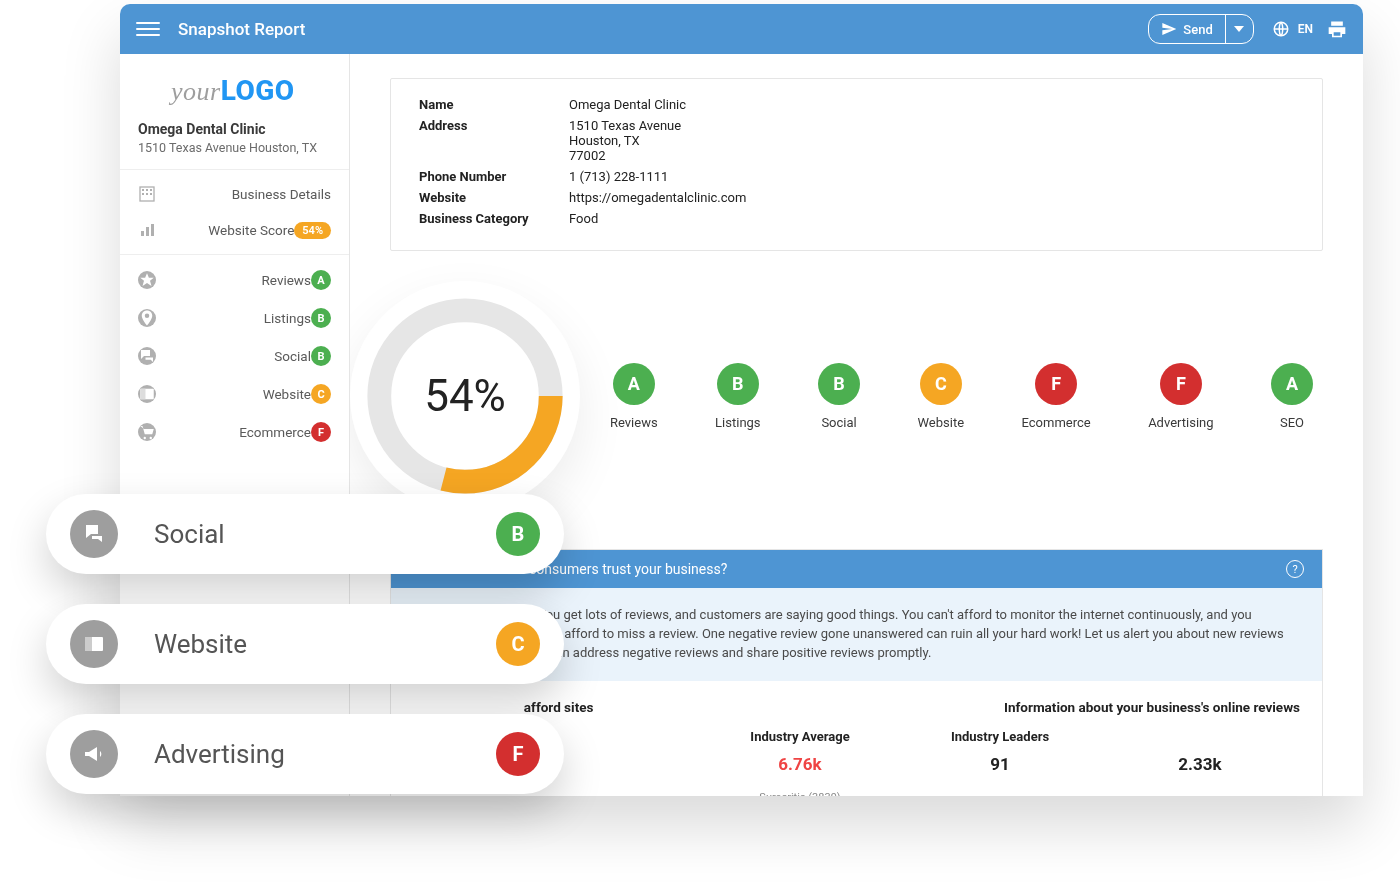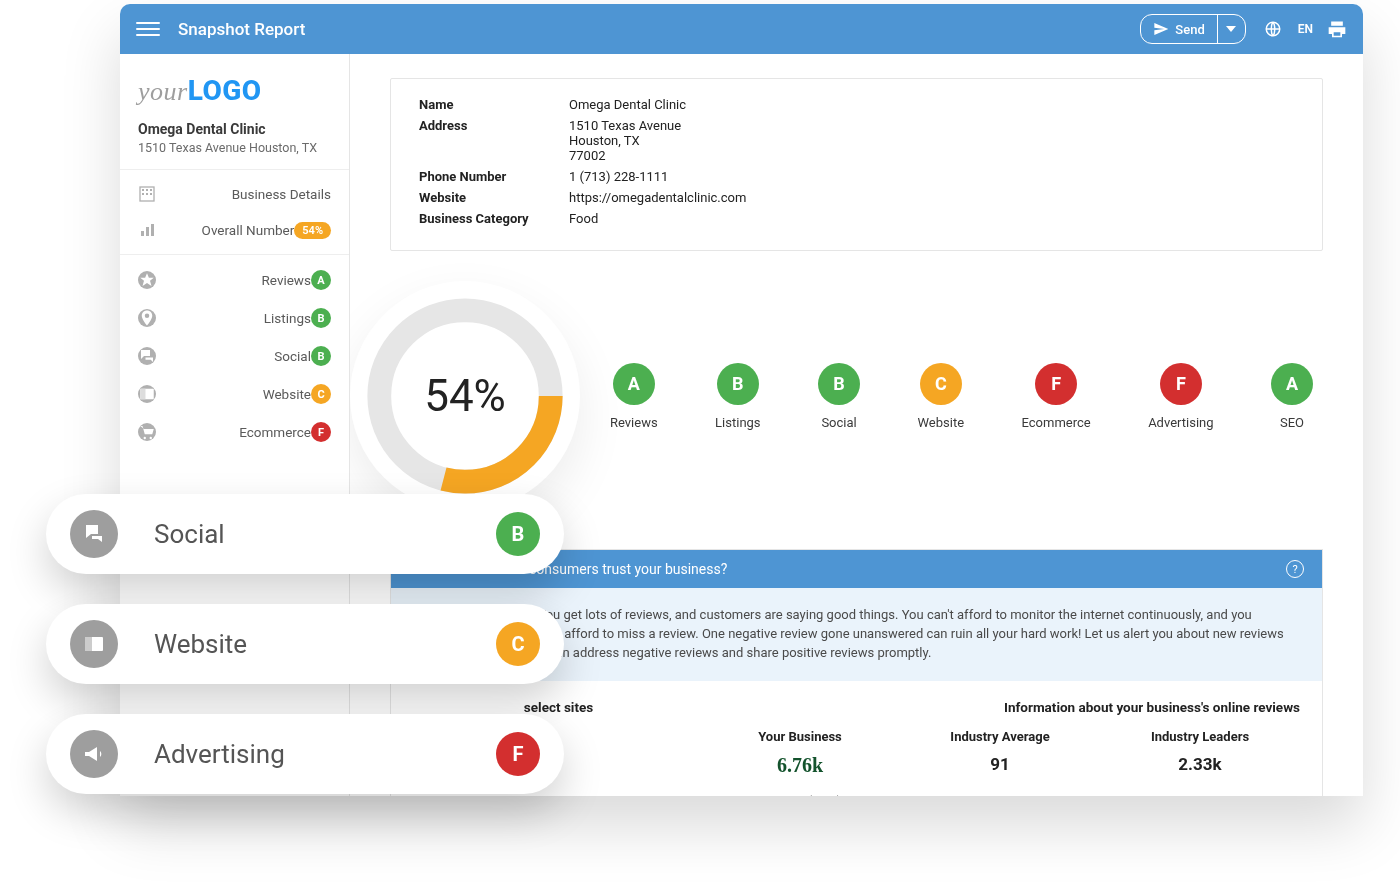--- a/index.html
+++ b/index.html
@@ -8,28 +8,28 @@
   
   .app { position: absolute; left: 120px; top: 4px; width: 1243px; height: 792px; background: #fff; border-radius: 10px 10px 0 0; box-shadow: 0 30px 60px rgba(0,0,0,0.15); overflow: hidden; }
   .header { height: 50px; background: #4e95d3; color: #fff; display: flex; align-items: center; padding: 0 16px; }
   .hamburger { width: 24px; height: 24px; display:flex; flex-direction:column; justify-content:center; gap:4px; cursor:pointer; }
   .hamburger span { display:block; height:2px; background:#fff; border-radius:1px; }
   .header-title { margin-left: 18px; font-size: 17px; font-weight: 500; }
   .header-spacer { flex: 1; }
   .send-group { display:flex; align-items:center; border:1.5px solid #fff; border-radius:12px; height:30px; overflow:hidden; }
   .send-btn { display:flex; align-items:center; gap:6px; padding: 0 12px; height:100%; font-size:13px; font-weight:500; cursor:pointer; }
   .send-caret { border-left:1.5px solid #fff; width:28px; height:100%; display:flex; align-items:center; justify-content:center; cursor:pointer;}
-  .globe-lang { display:flex; align-items:center; gap:16px; margin-left:18px; font-size:12px; font-weight:600; cursor:pointer;}
+  .globe-lang { display:flex; align-items:center; gap:8px; margin-left:18px; font-size:12px; font-weight:600; cursor:pointer;}
   .print-btn { margin-left:14px; cursor:pointer; }
 
   .body { display:flex; height: calc(100% - 50px); }
 
   
   .sidebar { width: 230px; border-right:1px solid #e5e5e5; background:#fff; display:flex; flex-direction:column; }
-  .logo-box { padding: 20px 18px 14px; }
+  .logo-box { padding: 20px 18px 14px; margin-left: 33px; }
   .logo-your { font-family: Georgia, 'Times New Roman', serif; font-style: italic; color:#9e9e9e; font-size:26px; letter-spacing:0.5px;}
   .logo-logo { font-weight:800; color:#2196f3; font-size:28px; letter-spacing:0.5px;}
   .biz-block { padding: 0 18px 14px; border-bottom:1px solid #eee;}
   .biz-name { font-size:14px; font-weight:700; color:#3a3a3a; }
   .biz-addr { font-size:12.5px; color:#6b6b6b; margin-top:3px; }
   .nav-section { padding: 6px 0; border-bottom:1px solid #eee;}
   .nav-section:last-of-type { border-bottom:none; }
   .nav-item { display:flex; align-items:center; padding: 9px 18px; font-size:13.5px; color:#5a5a5a; cursor:pointer;text-align:right; }
   .nav-item .nav-icon { width:18px; height:18px; margin-right:14px; color:#b0b0b0; display:flex; align-items:center; justify-content:center;}
   .nav-item .nav-label { flex:1; }
@@ -56,21 +56,21 @@
   .cat-label { font-size:13px; color:#3a3a3a;}
 
   .section-card { margin-top:38px; border:1px solid #e5e5e5;}
   .section-head { background:#4e95d3; color:#fff; padding:10px 18px; display:flex; align-items:center; font-size:14px;}
   .section-head .q { margin-left:auto; width:18px;height:18px;border:1.5px solid #fff;border-radius:50%;display:flex;align-items:center;justify-content:center;font-size:11px;cursor:pointer;}
   .section-sub { background:#eaf3fb; padding:18px 22px; display:flex; gap:20px; font-size:13px; color:#4a4a4a; line-height:1.45;}
   .section-body { padding:18px 22px;}
   .split-titles { display:flex; justify-content:space-between; font-size:13.5px; font-weight:700; color:#222; margin-bottom:14px;}
   .metrics-row { display:grid; grid-template-columns: 1fr 200px 200px 200px; align-items:start; text-align:center;}
   .metrics-row .mh{font-size:13px;font-weight:700;color:#222;padding-bottom:10px;}
-  .metrics-row .mv-main{font-size:20px;font-weight:700;color:#14532d;font-family:Liberation Serif, serif;}
+  .metrics-row .mv-main{font-size:17px;font-weight:700;color:#ef4444;}
   .metrics-row .mv{font-size:17px;font-weight:700;color:#222;}
   .metrics-row .sub{font-size:11px;color:#8a8a8a;line-height:1.4;margin-top:16px;}
 
   
   .float-stack { position:absolute; left:46px; top:494px; display:flex; flex-direction:column; gap:30px; z-index:5;}
   .float-card { width:518px; height:80px; background:#fff; border-radius:40px; box-shadow:0 18px 40px rgba(0,0,0,0.18); display:flex; align-items:center; padding:0 24px; }
   .float-icon { width:48px;height:48px;border-radius:50%;background:#9e9e9e;display:flex;align-items:center;justify-content:center;color:#fff;margin-right:36px;}
   .float-label { font-size:26px; color:#555; flex:1;}
   .float-grade { width:44px;height:44px;border-radius:50%;color:#fff;font-size:20px;font-weight:700;display:flex;align-items:center;justify-content:center;}
 
@@ -142,21 +142,21 @@
           <span class="nav-label">Business Details</span>
         </div>
         <div class="nav-item">
           <span class="nav-icon">
             <svg width="16" height="16" viewBox="0 0 16 16">
                 <rect x="2" y="9" width="3" height="5" fill="#b0b0b0"></rect>
                 <rect x="7" y="5" width="3" height="9" fill="#b0b0b0"></rect>
                 <rect x="12" y="2" width="3" height="12" fill="#b0b0b0"></rect>
               </svg>
           </span>
-          <span class="nav-label">Overall Number</span>
+          <span class="nav-label">Website Score</span>
           <span class="pct-pill">54%</span>
         </div>
       </div>
       <div class="nav-section" id="nav-cats">
           <div class="nav-item">
             <span class="nav-icon star-circle">
               <svg width="18" height="18" viewBox="0 0 24 24">
                 <polygon fill="#fff" points="12,3 14.5,9 21,9 16,13 18,20 12,16 6,20 8,13 3,9 9.5,9"></polygon>
               </svg>
             </span>
@@ -278,26 +278,25 @@
           <span style="visibility:hidden;width:120px"></span>
           <span>consumers trust your business?</span>
           <span class="q">?</span>
         </div>
         <div class="section-sub">
           <div style="width:120px"></div>
           <div>You rock! You get lots of reviews, and customers are saying good things. You can't afford to monitor the internet continuously, and you certainly can't afford to miss a review. One negative review gone unanswered can ruin all your hard work! Let us alert you about new reviews so that you can address negative reviews and share positive reviews promptly.</div>
         </div>
         <div class="section-body">
           <div class="split-titles">
-            <div><span style="visibility:hidden">Reviews found on</span><span> select sites</span></div>
+            <div><span style="visibility:hidden">Reviews found on</span><span> afford sites</span></div>
             <div>Information about your business's online reviews</div>
           </div>
           <div class="metrics-row">
             <div></div>
-            <div class="mh">Your Business</div>
             <div class="mh">Industry Average</div>
             <div class="mh">Industry Leaders</div>
           </div>
           <div class="metrics-row">
             <div></div>
             <div>
               <div class="mv-main">6.76k</div>
               <div class="sub">Surecritic (3839)</div>
               <div class="sub">Yelp (1709)</div>
             </div>

